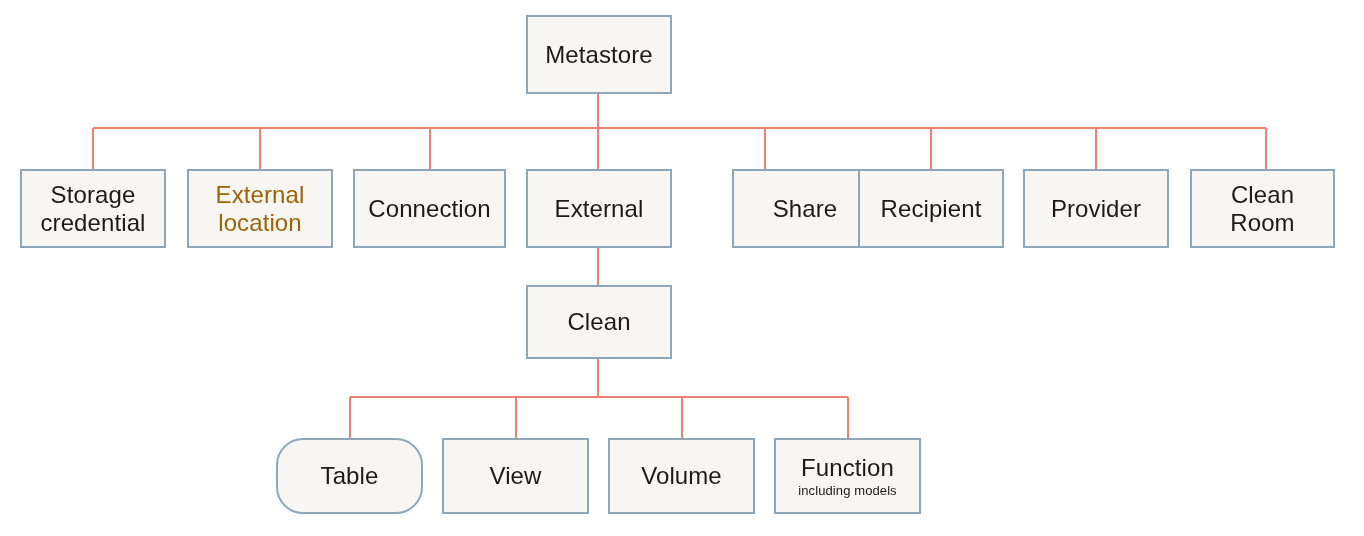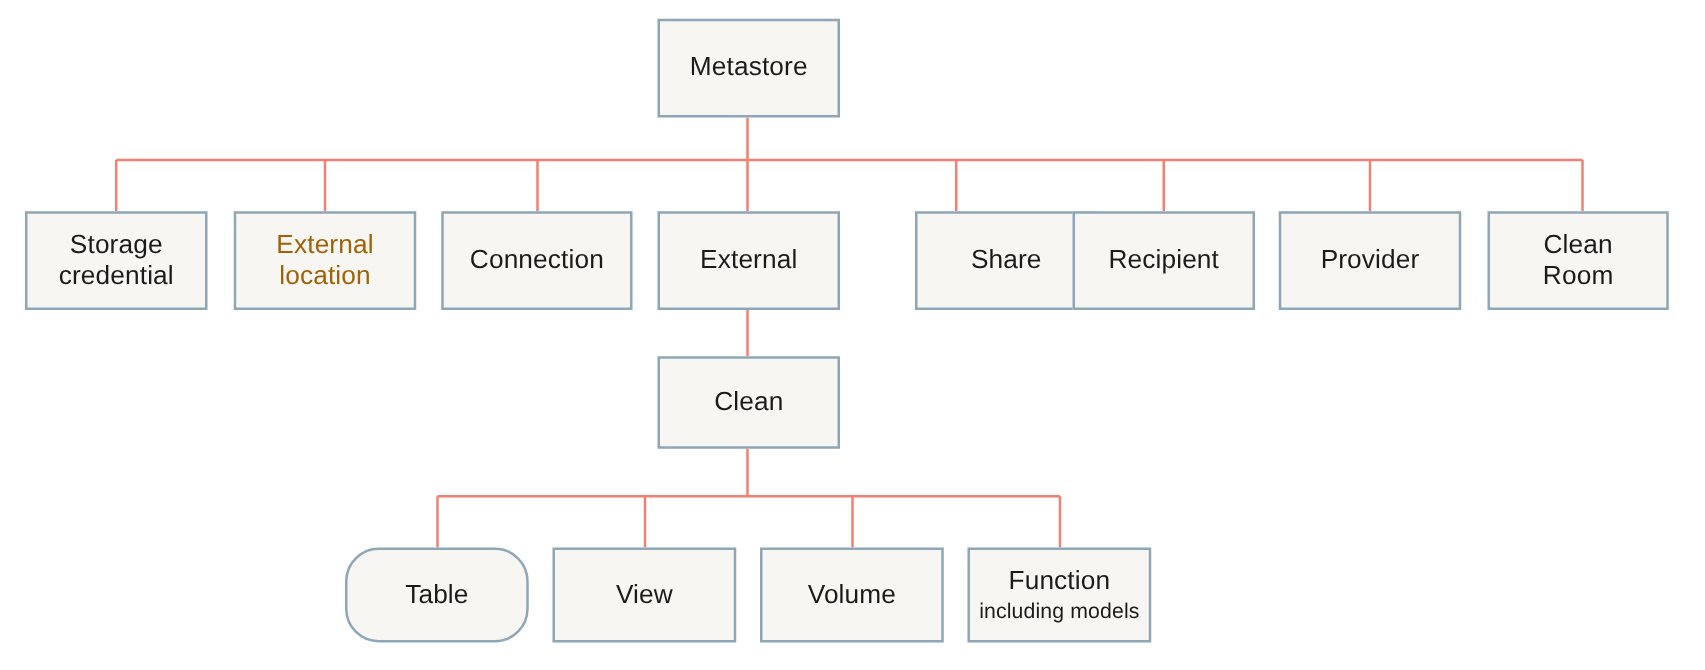--- a/index.html
+++ b/index.html
@@ -33,26 +33,26 @@
     display: flex;
     flex-direction: column;
     align-items: center;
     justify-content: center;
     text-align: center;
     color: #1b1b1b;
     line-height: 1.16;
     letter-spacing: 0.1px;
   }
   .node .node-label {
-    font-size: 21px;
+    font-size: 24px;
     font-weight: 400;
     white-space: pre-line;
   }
   .node .node-sublabel {
-    font-size: 17px;
+    font-size: 13px;
     font-weight: 400;
     margin-top: 1px;
     color: #1b1b1b;
   }
 </style>
 </head>
 <body>
 
 <div id="diagram-root">
 

